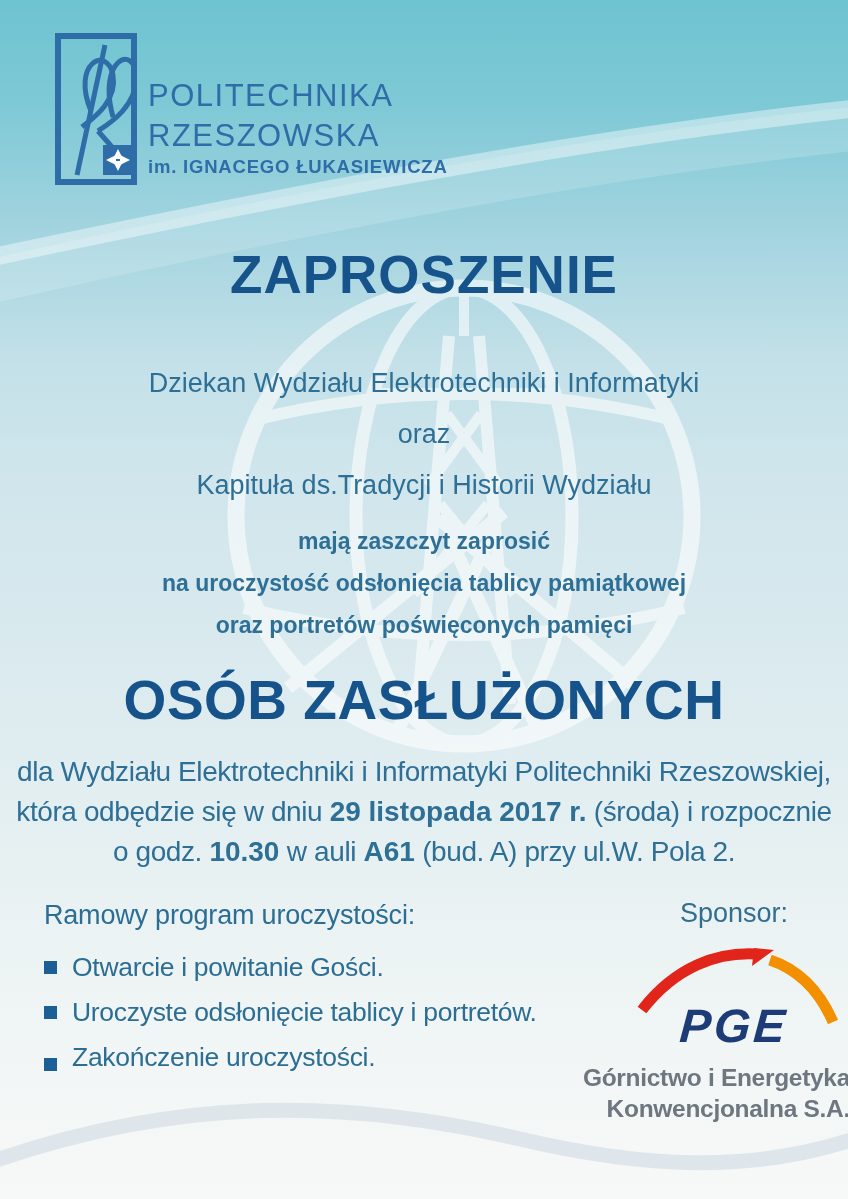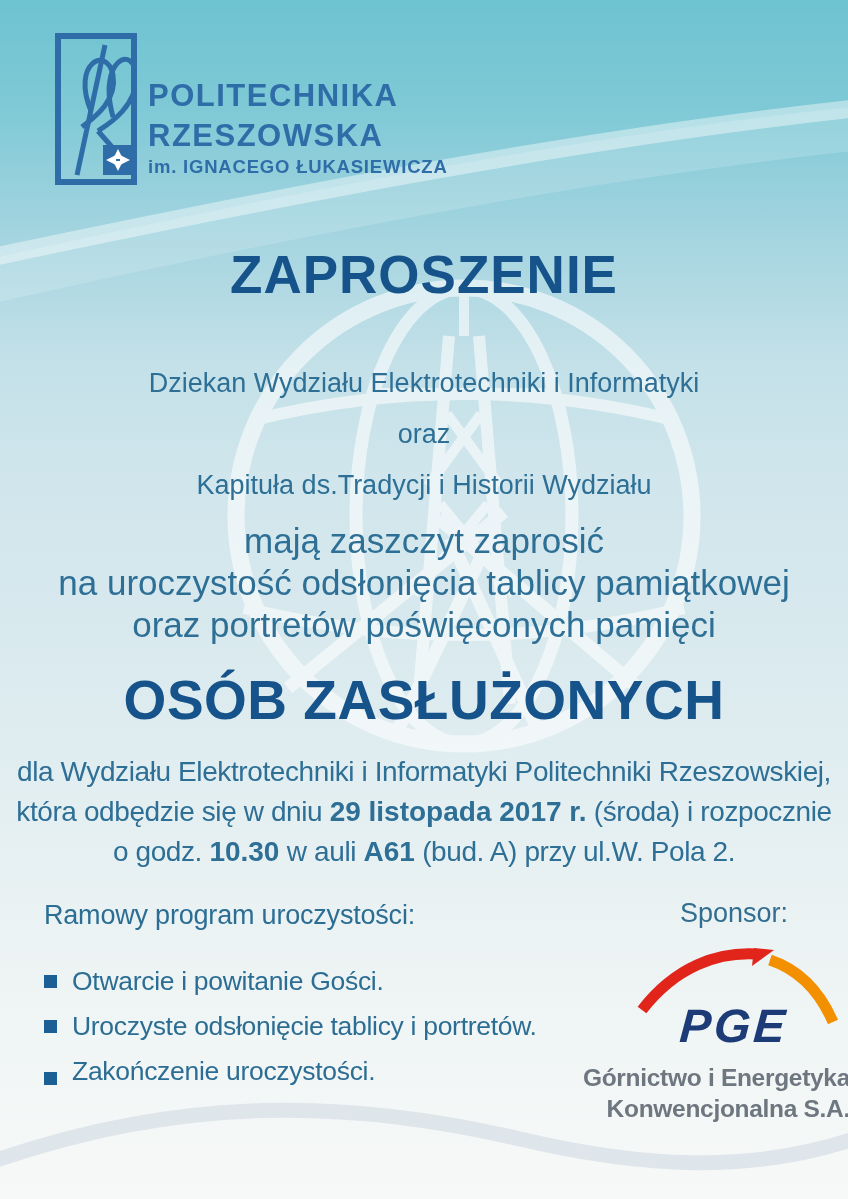--- a/index.html
+++ b/index.html
@@ -12,35 +12,35 @@
   }
   svg{display:block;}
   .deco{position:absolute;pointer-events:none;}
   .bands{left:0;top:0;}
   .wave{left:0;bottom:0;}
   .watermark{left:192px;top:272px;opacity:.58;}
 
   
   .logo-mark{position:absolute;left:55px;top:33px;}
   .uni-text{position:absolute;left:148px;top:76px;color:#2f6da8;}
-  .uni-line{font-weight:700;font-size:31px;line-height:40px;letter-spacing:1.5px;}
+  .uni-line{font-weight:400;font-size:31px;line-height:40px;letter-spacing:1.5px;}
   .uni-sub{font-weight:700;font-size:18.5px;letter-spacing:.8px;}
 
   
   .center{position:absolute;left:0;width:848px;text-align:center;white-space:nowrap;}
   .title{top:244px;font-size:53px;font-weight:700;color:#15538a;letter-spacing:1px;}
   .hosts{top:358px;font-size:27px;line-height:51px;font-weight:300;color:#2e6f96;}
-  .invite{top:520px;font-size:35px;line-height:42px;font-weight:400;color:#2e6f96;}
+  .invite{top:520px;font-size:23px;line-height:42px;font-weight:700;color:#2e6f96;}
   .honorees{top:668px;font-size:55px;font-weight:700;color:#15538a;letter-spacing:.5px;}
   .details{top:752px;font-size:28px;line-height:40px;font-weight:300;color:#2e6f96;letter-spacing:-0.4px;}
   .details b{font-weight:700;letter-spacing:0;}
 
   
   .program{position:absolute;left:44px;top:900px;color:#2c6d94;}
-  .program-heading{font-size:27px;font-weight:300;margin-bottom:28px;letter-spacing:-0.2px;}
+  .program-heading{font-size:27px;font-weight:300;margin-bottom:14px;letter-spacing:-0.2px;}
   .program-item{display:flex;align-items:center;height:45px;font-size:26.5px;font-weight:300;letter-spacing:-0.3px;white-space:nowrap;}
   .bullet{width:13px;height:13px;background:#1c5f94;margin-right:15px;flex:0 0 auto;}
   .program-item:last-child .bullet{align-self:flex-end;margin-bottom:9px;}
 
   
   .sponsor-label{position:absolute;left:628px;top:898px;width:212px;text-align:center;
     font-size:27px;font-weight:300;color:#336e90;}
   .pge{position:absolute;left:628px;top:946px;width:212px;height:112px;}
   .pge-text{position:absolute;left:0;top:52px;width:212px;text-align:center;
     color:#1d3b76;font-size:47px;font-weight:700;font-style:italic;letter-spacing:3px;

